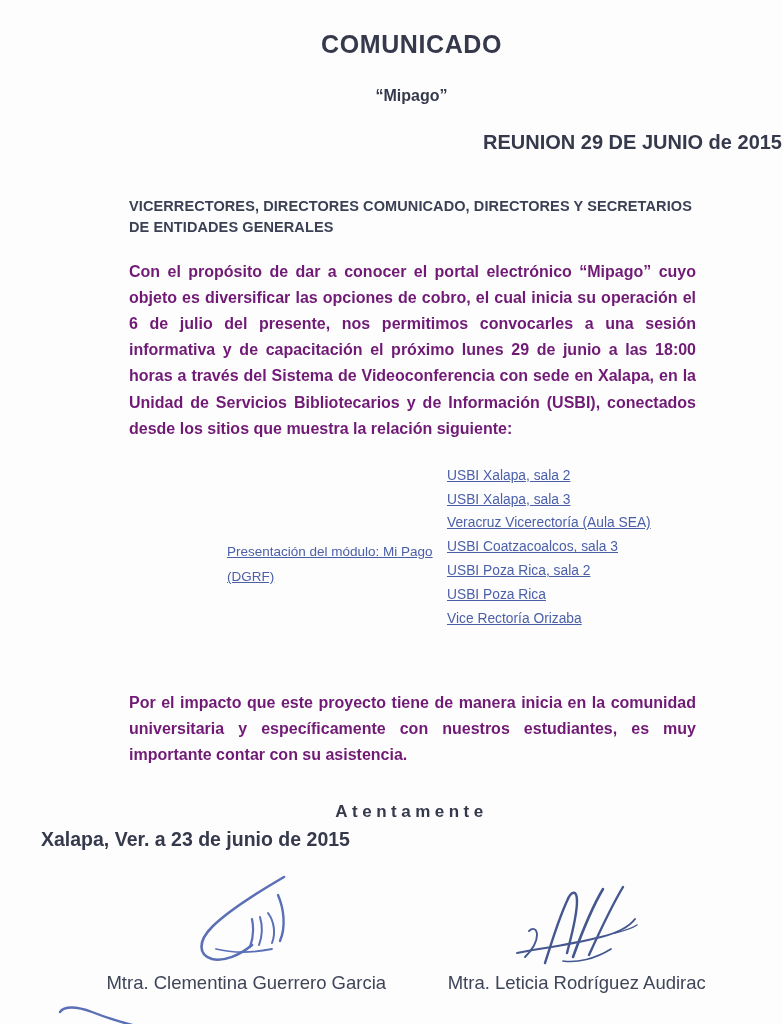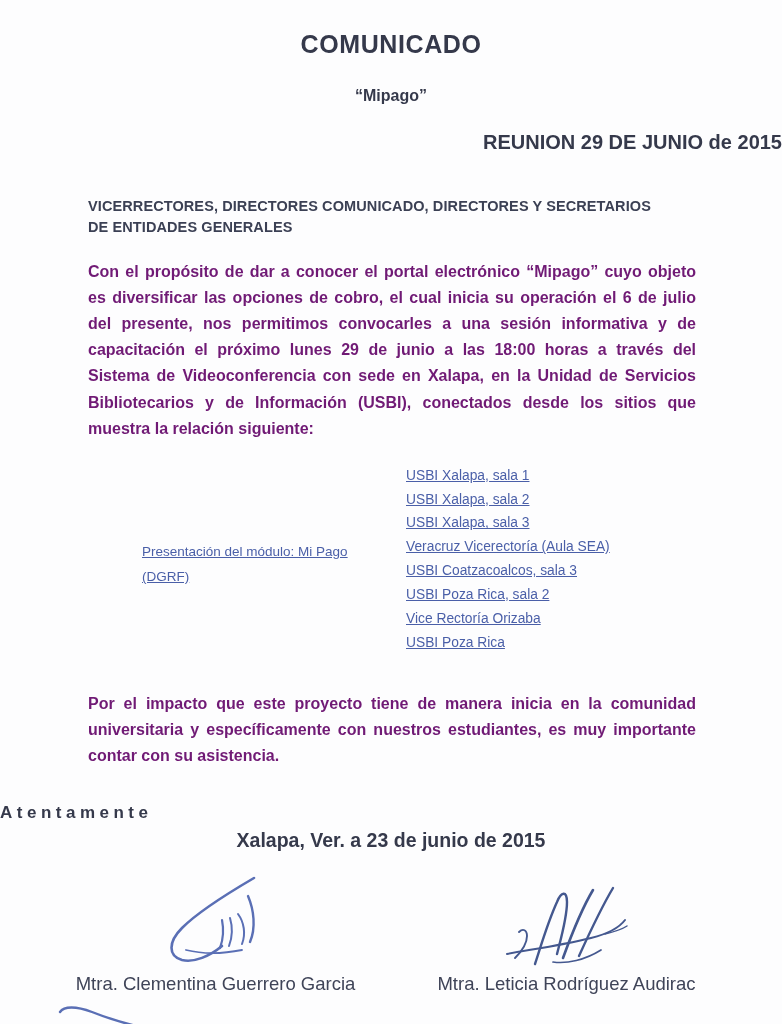--- a/index.html
+++ b/index.html
@@ -14,20 +14,21 @@
     color: #3a3f52;
     overflow: hidden;
     position: relative;
   }
 
   .page {
     position: relative;
     width: 782px;
     height: 1024px;
     box-sizing: border-box;
+    padding-left: 41px;
   }
 
   
   .title-block {
     text-align: center;
     padding-top: 30px;
   }
   .doc-title {
     font-size: 25px;
     font-weight: bold;
@@ -86,47 +87,48 @@
     left: 142px;
     top: 76px;
     width: 250px;
     font-size: 13.5px;
     line-height: 1.85;
     color: #4a5fa8;
   }
   .venue-label .ln {
     text-decoration: underline;
     display: inline;
+    margin-left: 44px;
   }
   .venue-list {
     margin: 0;
     padding: 0;
     list-style: none;
     margin-left: 318px;
   }
   .venue-list li {
     font-size: 13.8px;
     line-height: 1.73;
     color: #4a5fa8;
   }
   .venue-list li span {
     text-decoration: underline;
   }
 
   
   .atentamente {
-    text-align: left;
+    text-align: center;
     margin-top: 34px;
     font-size: 17px;
     font-weight: bold;
     letter-spacing: 4.5px;
     color: #35394b;
   }
   .place-date {
-    text-align: center;
+    text-align: left;
     margin-top: 6px;
     font-size: 19.5px;
     font-weight: bold;
     color: #35394b;
   }
 
   .signature-row {
     display: flex;
     margin-top: 24px;
     padding: 0 40px;
@@ -177,28 +179,27 @@
   </div>
 
   <p class="body-para">Con el propósito de dar a conocer el portal electrónico “Mipago” cuyo objeto es diversificar las opciones de cobro, el cual inicia su operación el 6 de julio del presente, nos permitimos convocarles a una sesión informativa y de capacitación el próximo lunes 29 de junio a las 18:00 horas  a través del Sistema de Videoconferencia con sede en Xalapa, en la Unidad de Servicios Bibliotecarios y de Información (USBI), conectados desde los sitios que muestra la relación siguiente:</p>
 
   <div class="venues">
     <div class="venue-label">
       <span class="ln">Presentación del módulo: Mi Pago</span><br>
       <span class="ln">(DGRF)</span>
     </div>
     <ul class="venue-list">
-      <li><span>USBI Xalapa, sala 1</span></li>
       <li><span>USBI Xalapa, sala 2</span></li>
       <li><span>USBI Xalapa, sala 3</span></li>
       <li><span>Veracruz Vicerectoría (Aula SEA)</span></li>
       <li><span>USBI Coatzacoalcos, sala 3</span></li>
       <li><span>USBI Poza Rica, sala 2</span></li>
+      <li><span>USBI Poza Rica</span></li>
       <li><span>Vice Rectoría Orizaba</span></li>
-      <li><span>USBI Poza Rica</span></li>
     </ul>
   </div>
 
   <p class="body-para closing">Por el impacto que este proyecto tiene de manera inicia en la comunidad universitaria y específicamente con nuestros estudiantes, es muy importante contar con su asistencia.</p>
 
   <div class="atentamente">Atentamente</div>
   <div class="place-date">Xalapa, Ver. a 23 de junio de 2015</div>
 
   <div class="signature-row">
 

